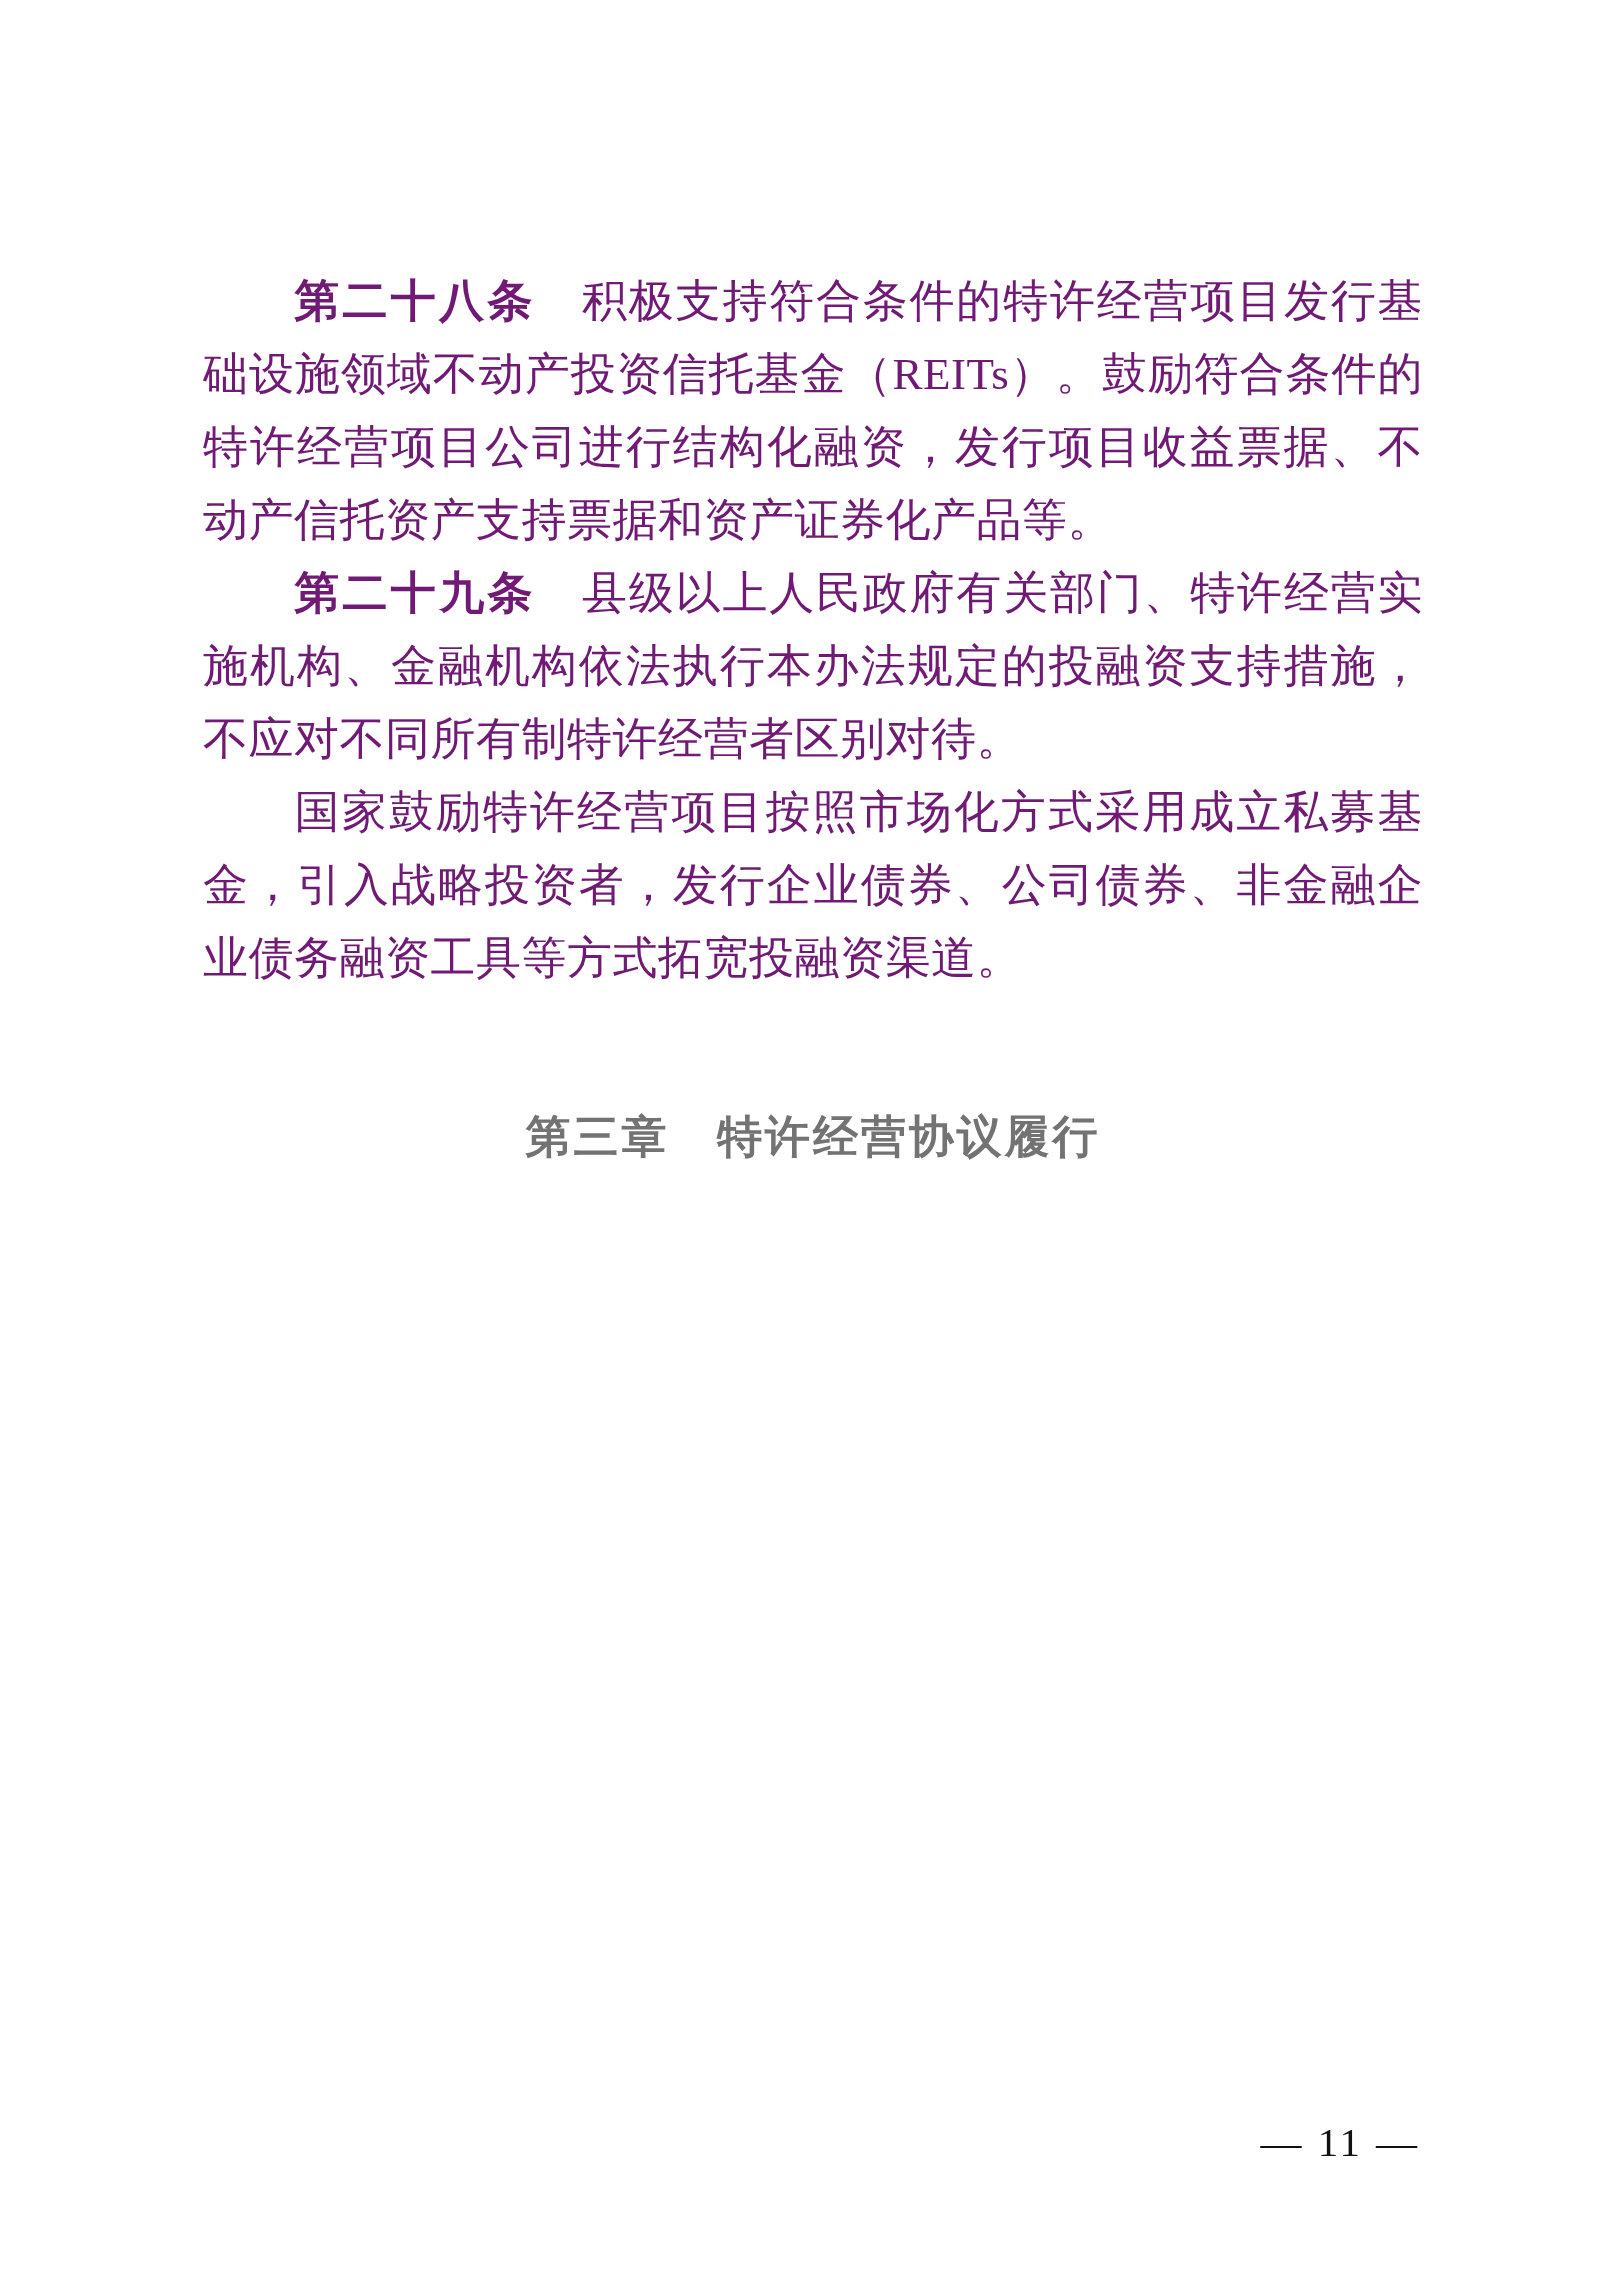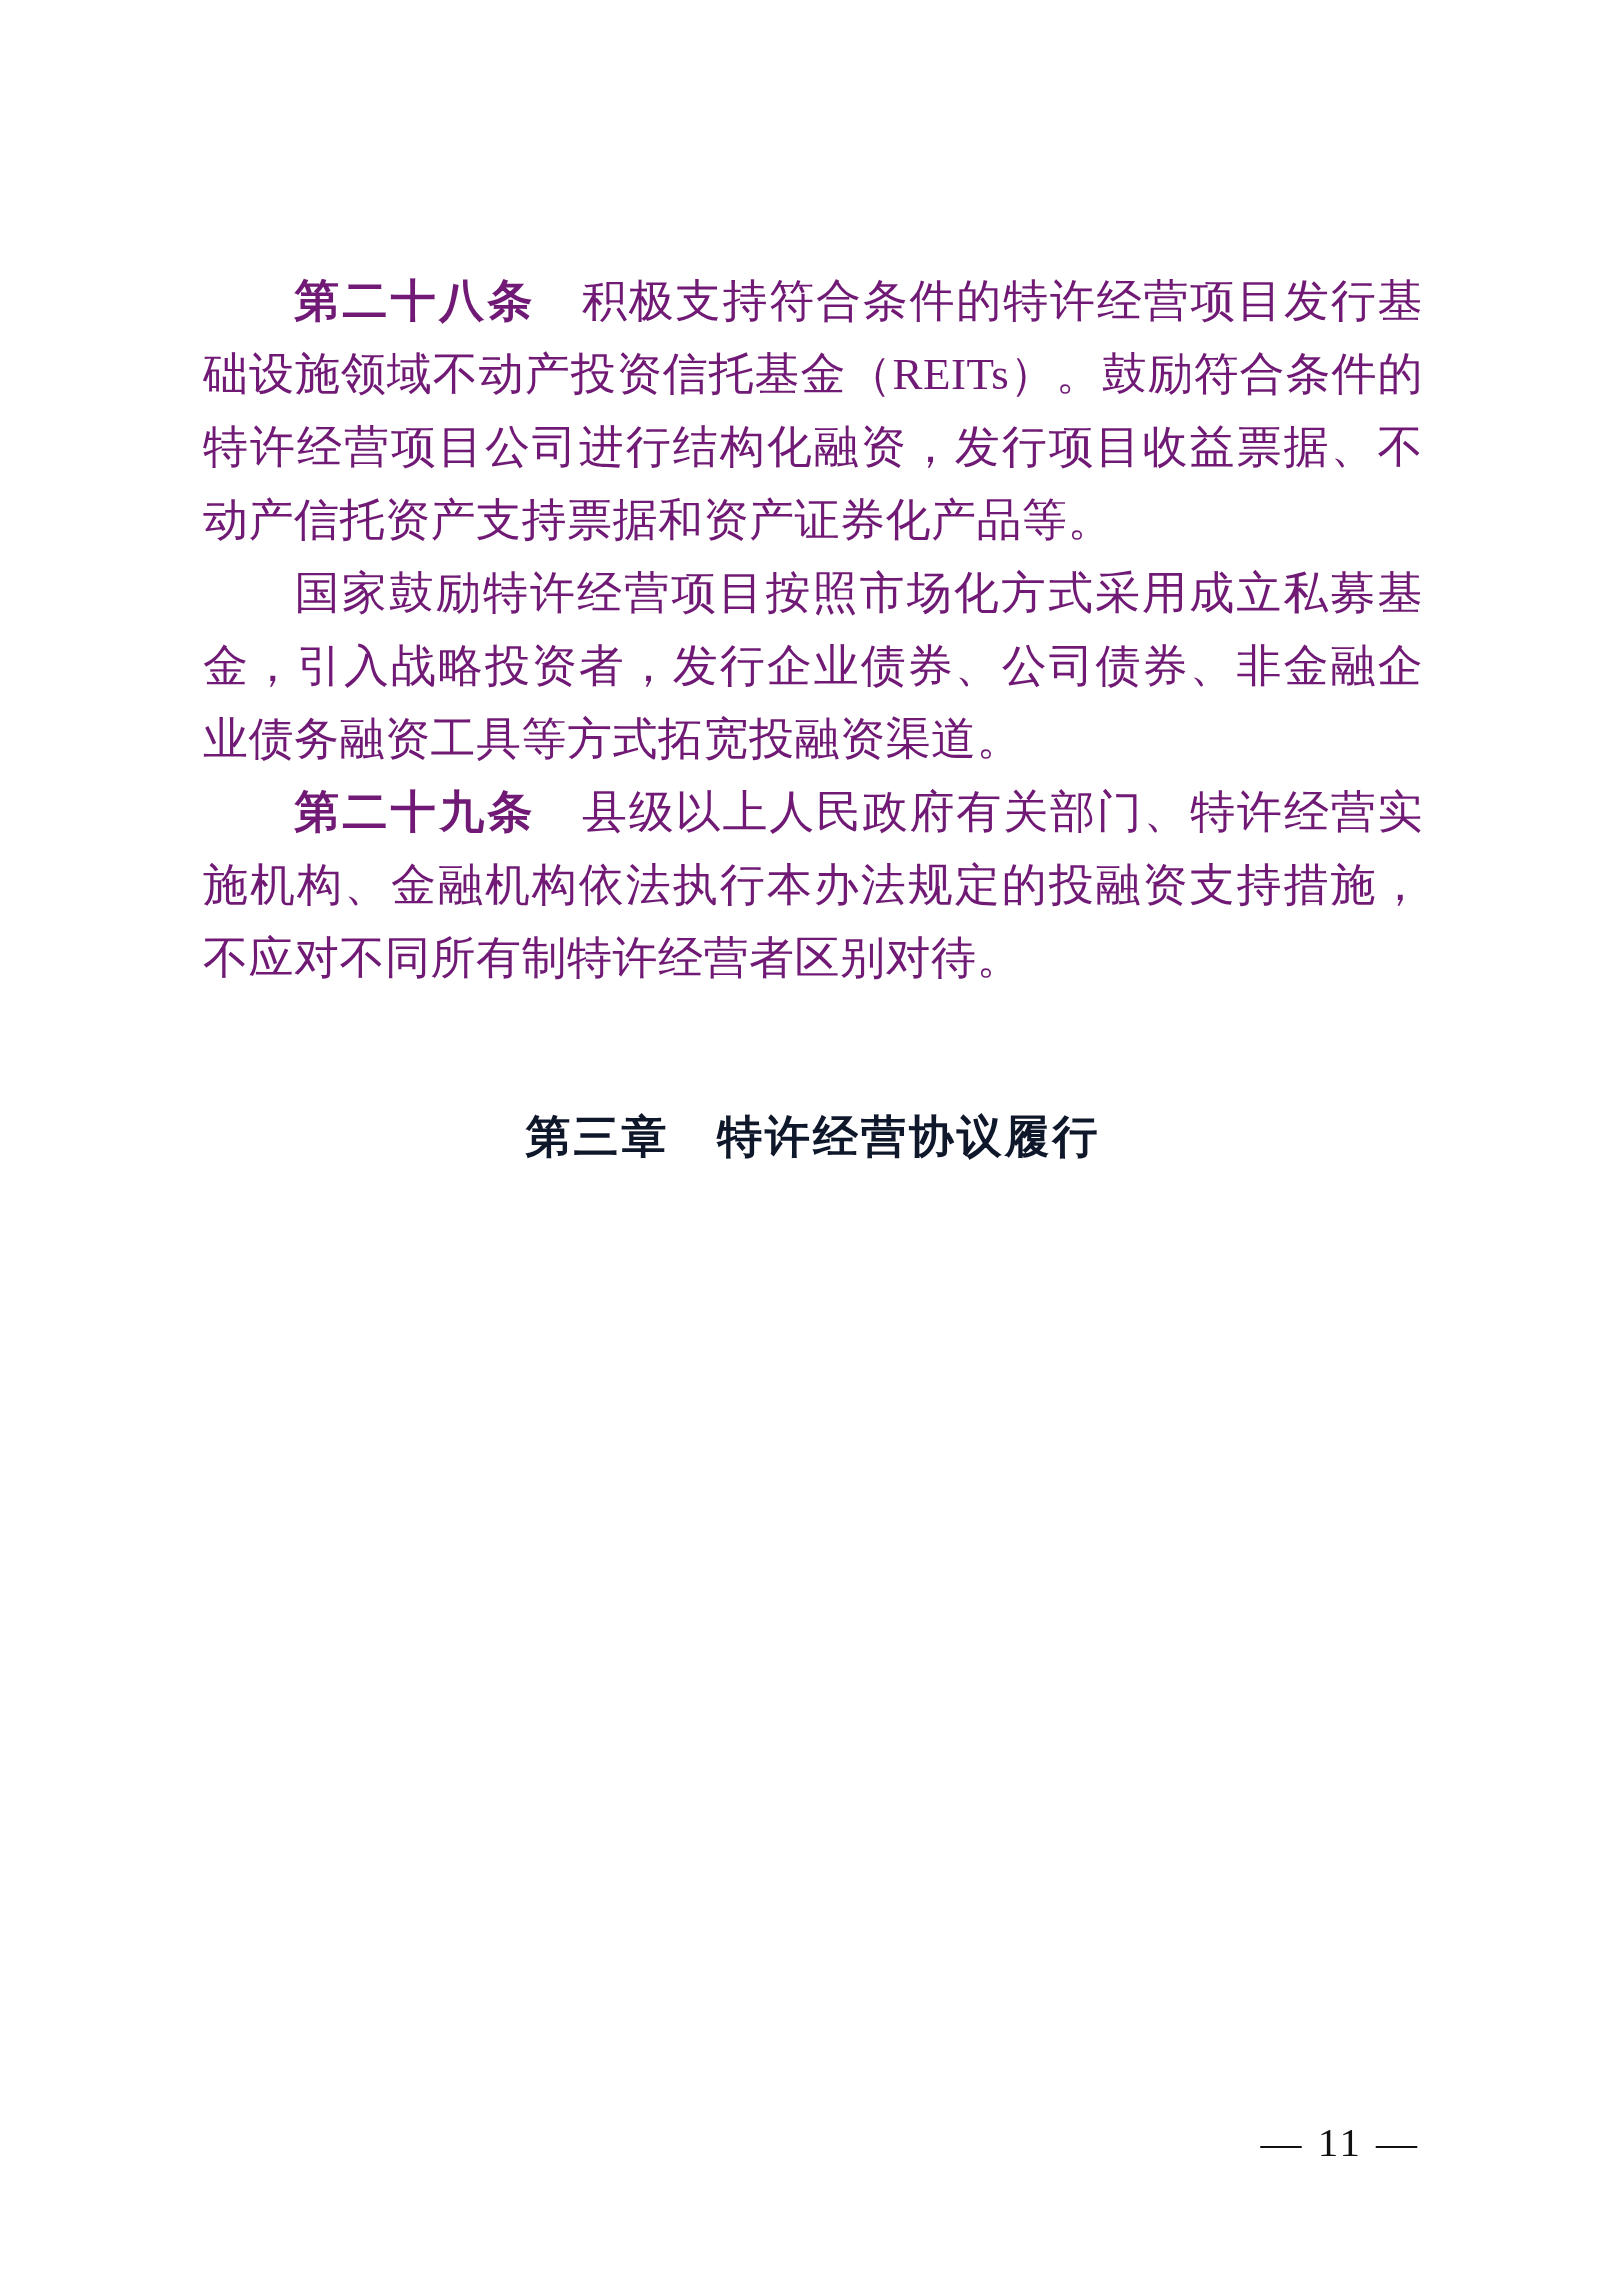--- a/index.html
+++ b/index.html
@@ -41,21 +41,21 @@
   }
   .article-label {
     font-weight: bold;
     letter-spacing: 2px;
   }
   .chapter-heading {
     font-size: 45px;
     font-weight: bold;
     text-align: center;
     letter-spacing: 2.9px;
-    color: #0f172a;
+    color: #737373;
     line-height: 73px;
     margin: 0;
   }
   .spacer-before-heading { height: 106px; }
   .spacer-after-heading  { height: 104px; }
   .page-number {
     position: absolute;
     right: 201px;
     bottom: 127px;
     font-size: 41px;
@@ -71,25 +71,25 @@
 
 <div class="page">
 
   <div class="content">
 
     <p class="para">
       <span class="indent"></span><span class="article-label">第二十八条</span><span class="gap"></span><span>积极支持符合条件的特许经营项目发行基础设施领域不动产投资信托基金（REITs）。鼓励符合条件的特许经营项目公司进行结构化融资，发行项目收益票据、不动产信托资产支持票据和资产证券化产品等。</span>
     </p>
 
     <p class="para">
-      <span class="indent"></span><span>国家鼓励特许经营项目按照市场化方式采用成立私募基金，引入战略投资者，发行企业债券、公司债券、非金融企业债务融资工具等方式拓宽投融资渠道。</span>
+      <span class="indent"></span><span class="article-label">第二十九条</span><span class="gap"></span><span>县级以上人民政府有关部门、特许经营实施机构、金融机构依法执行本办法规定的投融资支持措施，不应对不同所有制特许经营者区别对待。</span>
     </p>
 
     <p class="para">
-      <span class="indent"></span><span class="article-label">第二十九条</span><span class="gap"></span><span>县级以上人民政府有关部门、特许经营实施机构、金融机构依法执行本办法规定的投融资支持措施，不应对不同所有制特许经营者区别对待。</span>
+      <span class="indent"></span><span>国家鼓励特许经营项目按照市场化方式采用成立私募基金，引入战略投资者，发行企业债券、公司债券、非金融企业债务融资工具等方式拓宽投融资渠道。</span>
     </p>
 
     <div class="spacer-before-heading"></div>
 
     <h2 class="chapter-heading">第三章　特许经营协议履行</h2>
 
     <div class="spacer-after-heading"></div>
 
 
 

